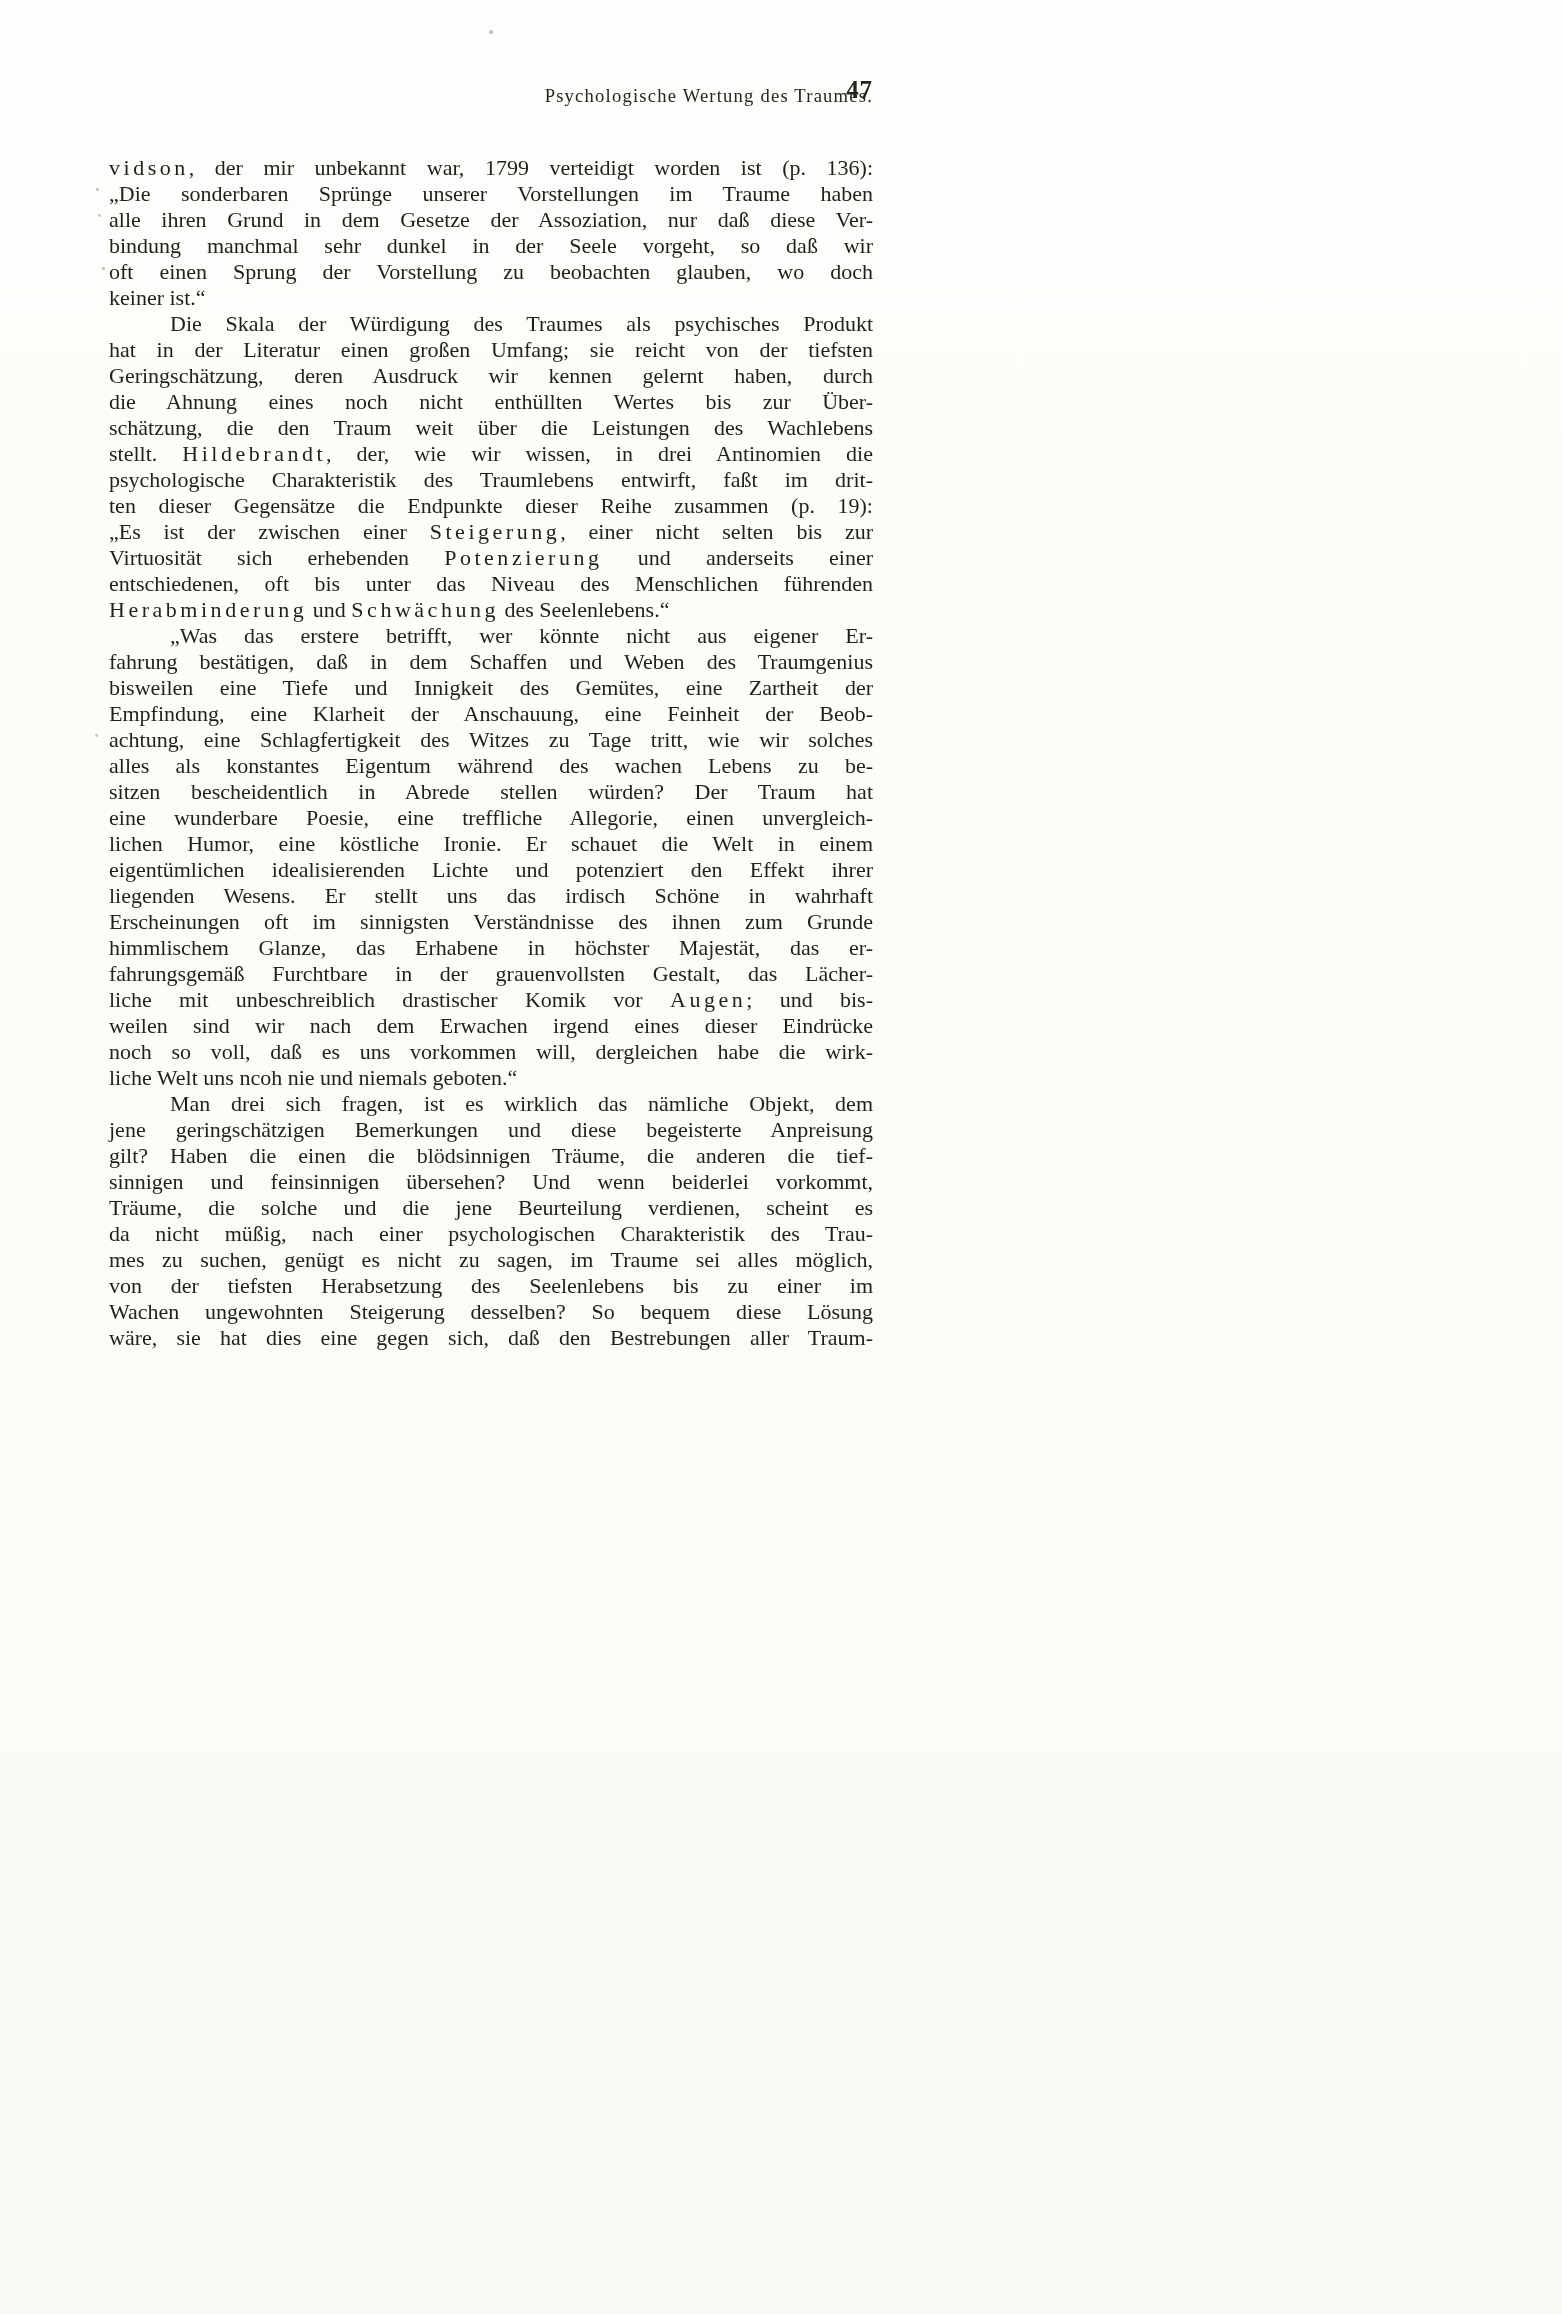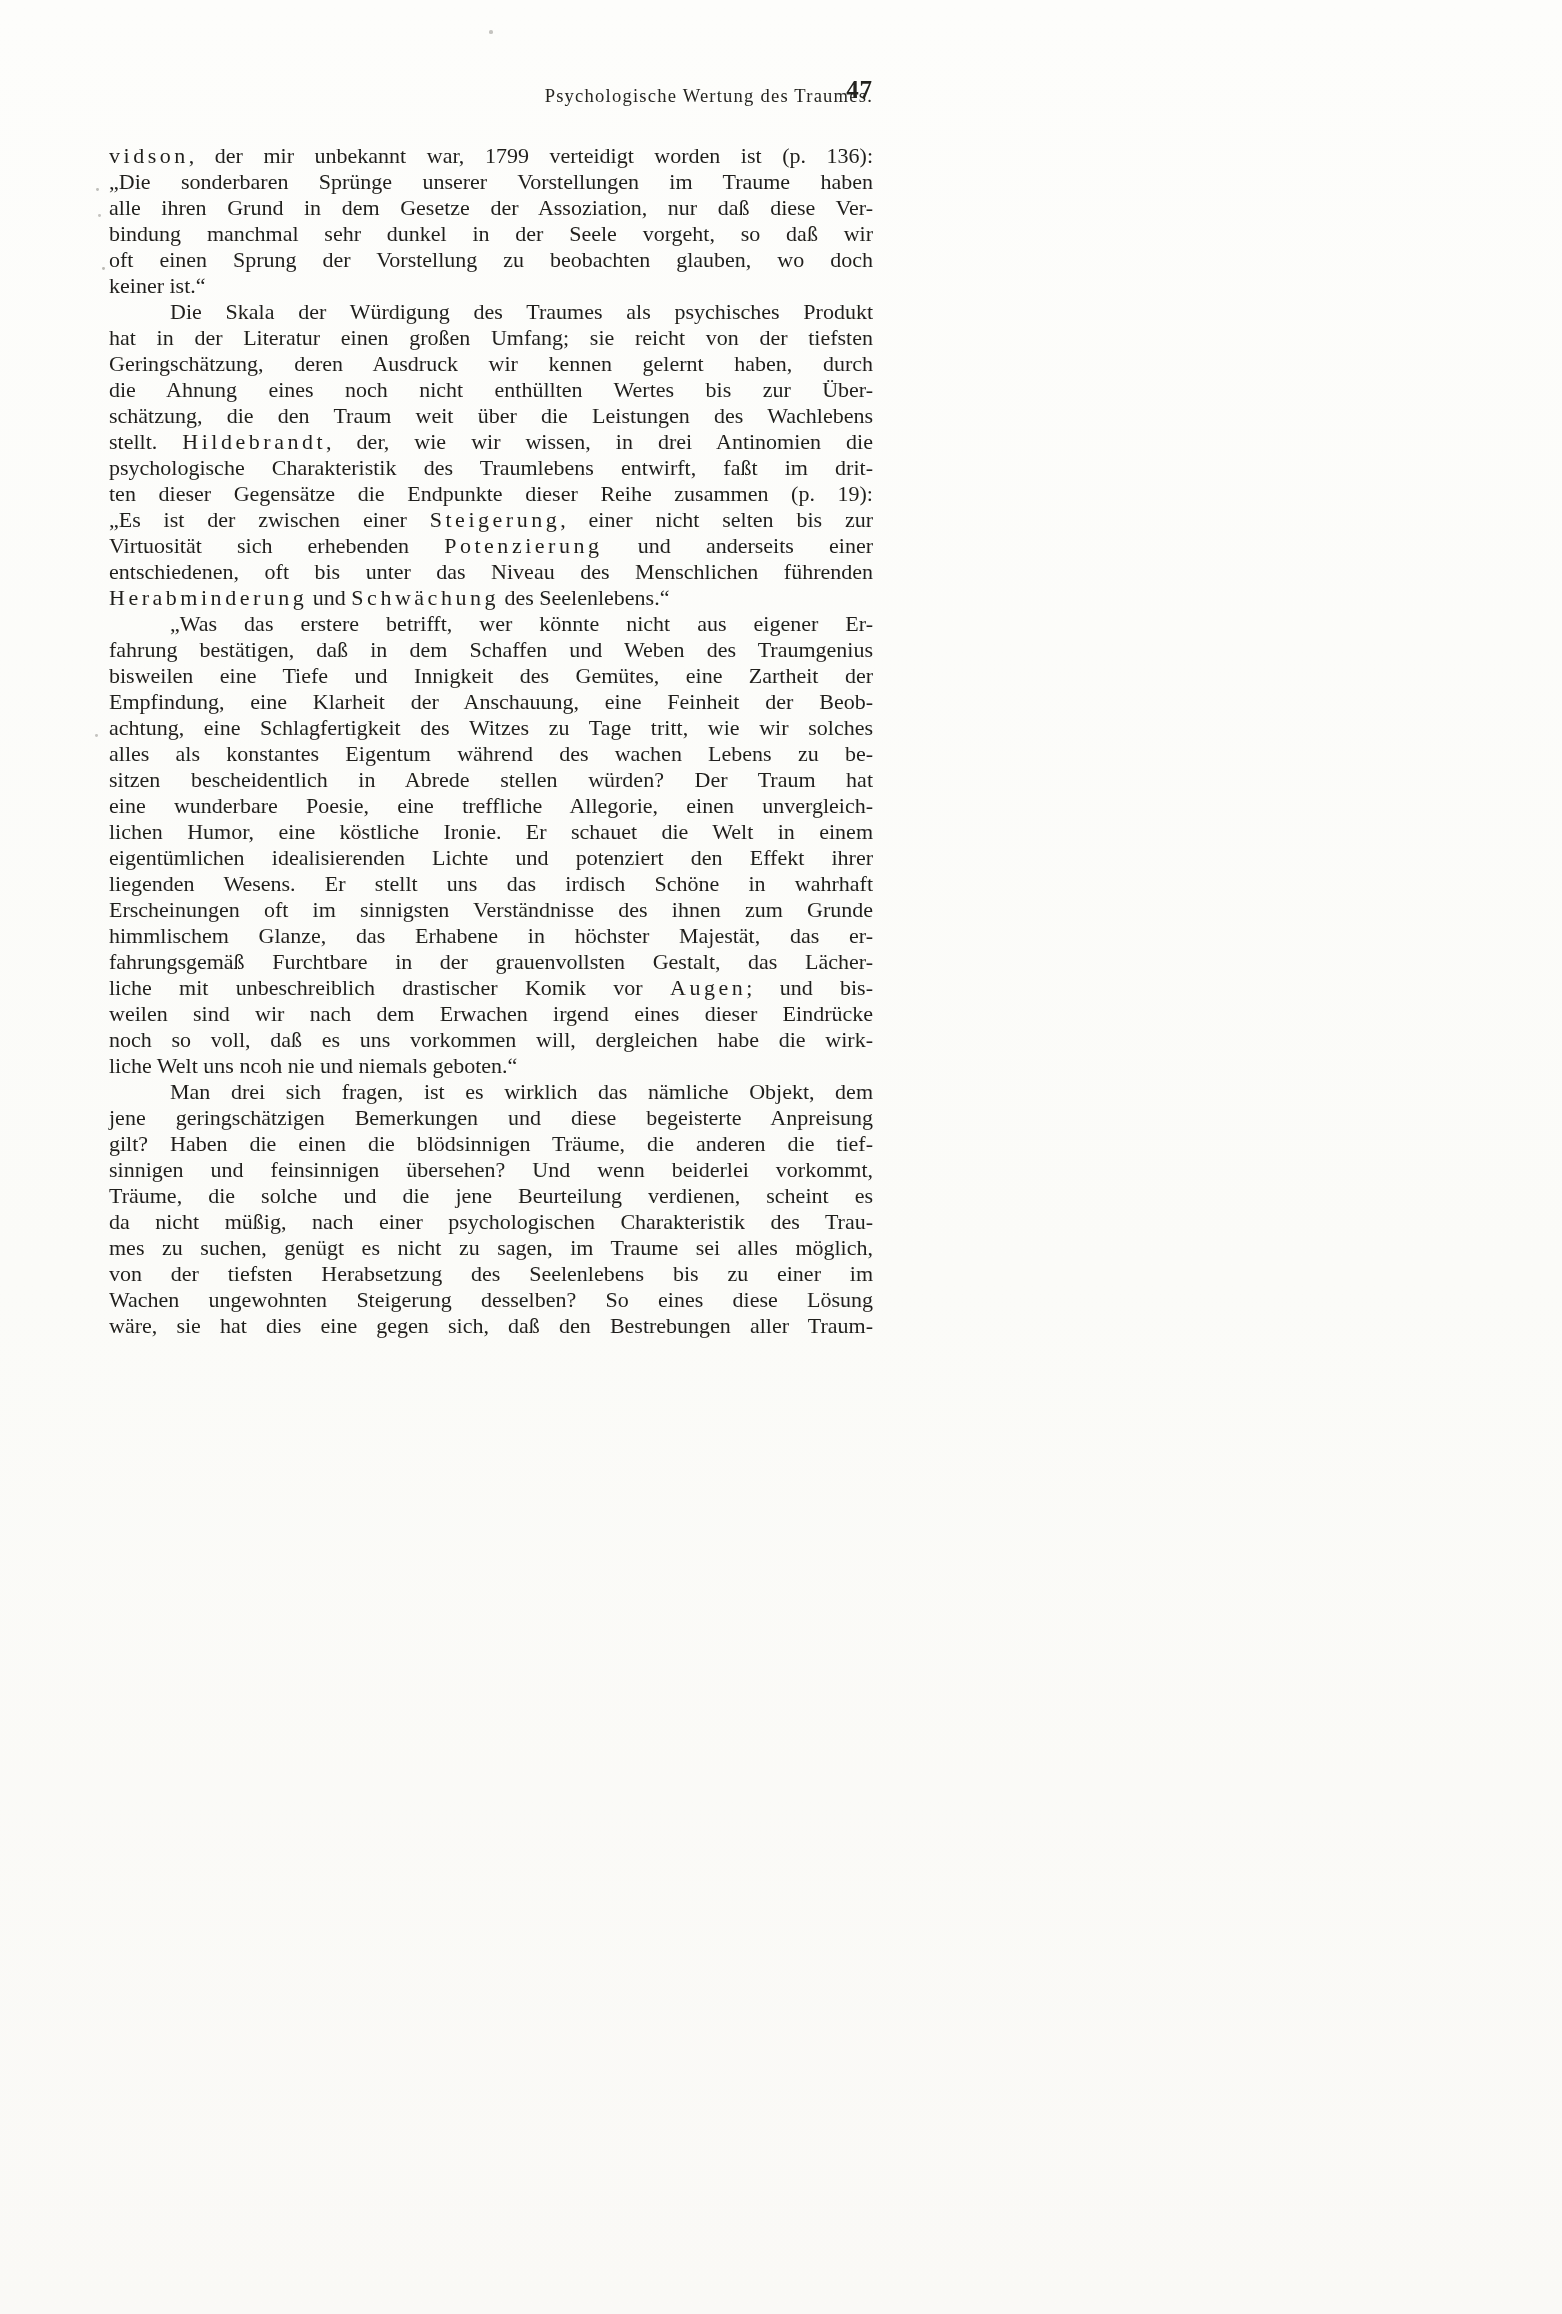--- a/index.html
+++ b/index.html
@@ -39,21 +39,21 @@
     position: absolute;
     right: 0;
     top: -6.5px;
     font-size: 25px;
     letter-spacing: 0.9px;
     line-height: 28px;
     color: #23221e;
     font-weight: bold;
   }
   .body-text {
-    margin-top: 33px;
+    margin-top: 45px;
     font-size: 22px;
     line-height: 26px;
   }
   .paragraph {
     margin: 0;
   }
   .line {
     min-height: 26px;
     white-space: normal;
   }
@@ -139,18 +139,18 @@
       </div>
       <div class="paragraph">
         <div class="line j indent">Man drei sich fragen, ist es wirklich das nämliche Objekt, dem</div>
         <div class="line j">jene geringschätzigen Bemerkungen und diese begeisterte Anpreisung</div>
         <div class="line j">gilt? Haben die einen die blödsinnigen Träume, die anderen die tief-</div>
         <div class="line j">sinnigen und feinsinnigen übersehen? Und wenn beiderlei vorkommt,</div>
         <div class="line j">Träume, die solche und die jene Beurteilung verdienen, scheint es</div>
         <div class="line j">da nicht müßig, nach einer psychologischen Charakteristik des Trau-</div>
         <div class="line j">mes zu suchen, genügt es nicht zu sagen, im Traume sei alles möglich,</div>
         <div class="line j">von der tiefsten Herabsetzung des Seelenlebens bis zu einer im</div>
-        <div class="line j">Wachen ungewohnten Steigerung desselben? So eines diese Lösung</div>
+        <div class="line j">Wachen ungewohnten Steigerung desselben? So bequem diese Lösung</div>
         <div class="line j">wäre, sie hat dies eine gegen sich, daß den Bestrebungen aller Traum-</div>
       </div>
     </div>
 </div>
 
 
 </body></html>

